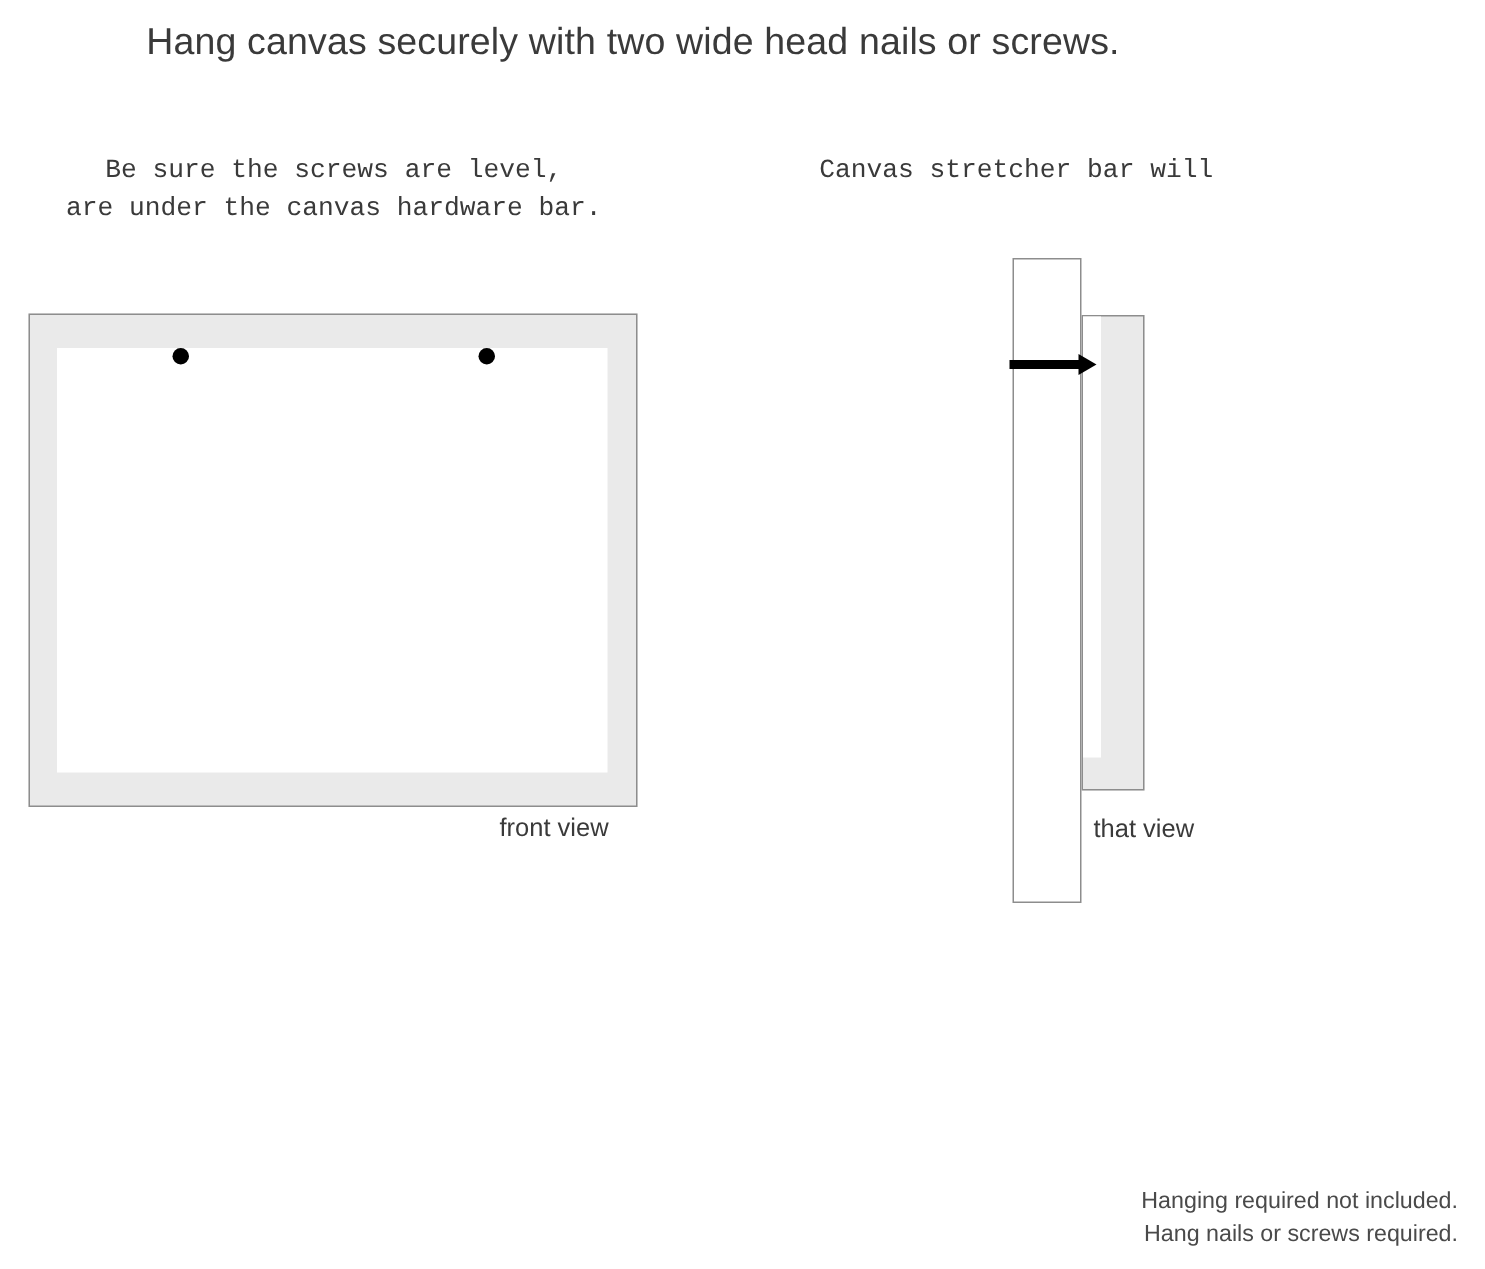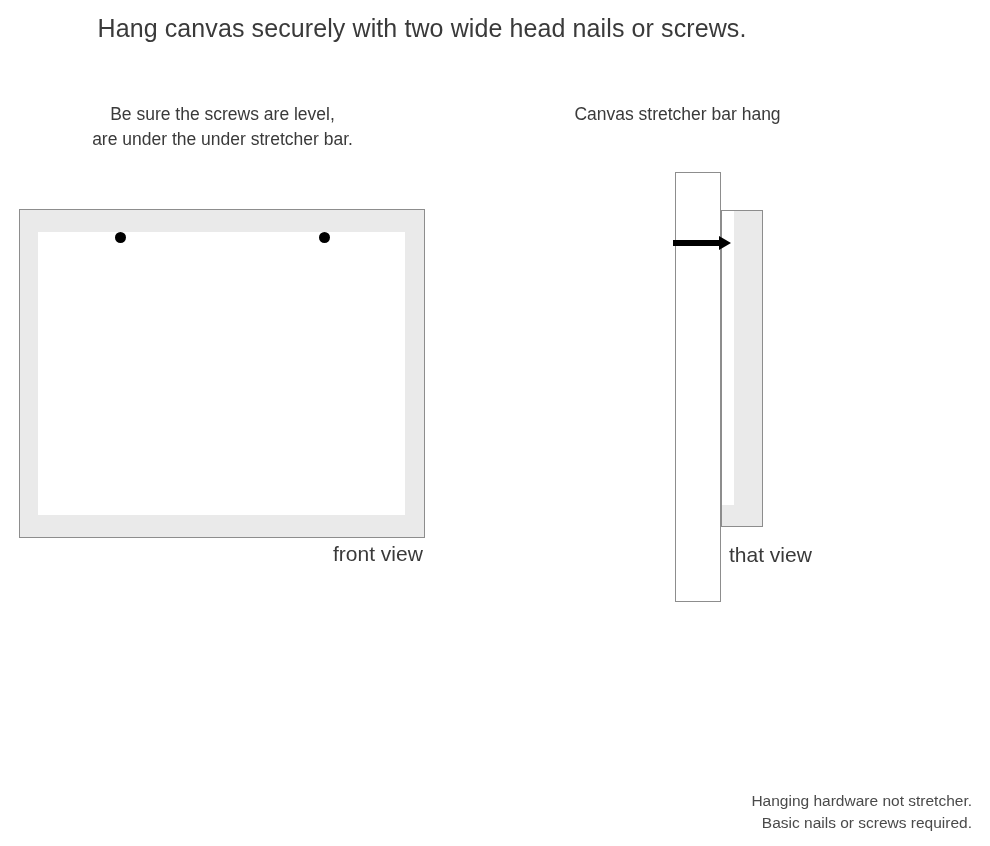--- a/index.html
+++ b/index.html
@@ -37,20 +37,21 @@
     white-space: nowrap;
   }
 
   
   .caption {
     position: absolute;
     font-size: 17.5px;
     line-height: 24.5px;
     color: #3a3a3a;
     text-align: center;
+    font-family: Liberation Mono, monospace;
   }
   .caption-left {
     left: 10px;
     top: 102px;
     width: 425px;
   }
   .caption-right {
     left: 545px;
     top: 102px;
     width: 265px;
@@ -90,21 +91,21 @@
     width: 11px;
     height: 11px;
     border-radius: 50%;
     background: #000000;
   }
   #screw-dot-left  { left: 96px;  top: 23px; }
   #screw-dot-right { left: 300px; top: 23px; }
 
   .view-label {
     position: absolute;
-    font-size: 21px;
+    font-size: 17px;
     color: #3a3a3a;
     white-space: nowrap;
   }
   #front-view-label { left: 333px; top: 542px; }
   #side-view-label  { left: 729px; top: 543px; }
 
   
   #side-view {
     position: absolute;
     left: 675px;
@@ -185,25 +186,25 @@
 </style>
 </head>
 <body>
 
 <div id="page">
 
   <div class="title">Hang canvas securely with two wide head nails or screws.</div>
 
   <div class="caption caption-left">
     <span class="line">Be sure the screws are level,</span>
-    <span class="line">are under the under stretcher bar.</span>
+    <span class="line">are under the canvas hardware bar.</span>
   </div>
 
   <div class="caption caption-right">
-    <span class="line">Canvas stretcher bar hang</span>
+    <span class="line">Canvas stretcher bar will</span>
   </div>
 
   <div id="front-view">
     <div class="frame-outer"></div>
     <div class="frame-inner"></div>
     <div class="screw-dot" id="screw-dot-left"></div>
     <div class="screw-dot" id="screw-dot-right"></div>
   </div>
   <div class="view-label" id="front-view-label">front view</div>
 
@@ -212,17 +213,17 @@
     <div class="canvas-edge"></div>
     <div class="stretcher-strip"></div>
     <div class="nail">
       <div class="nail-shaft"></div>
       <div class="nail-head"></div>
     </div>
   </div>
   <div class="view-label" id="side-view-label">that view</div>
 
   <div class="footer">
-    <span class="line">Hanging hardware not stretcher.</span>
-    <span class="line">Basic nails or screws required.</span>
+    <span class="line">Hanging required not included.</span>
+    <span class="line">Hang nails or screws required.</span>
   </div>
 
 </div>
 
 </body></html>

